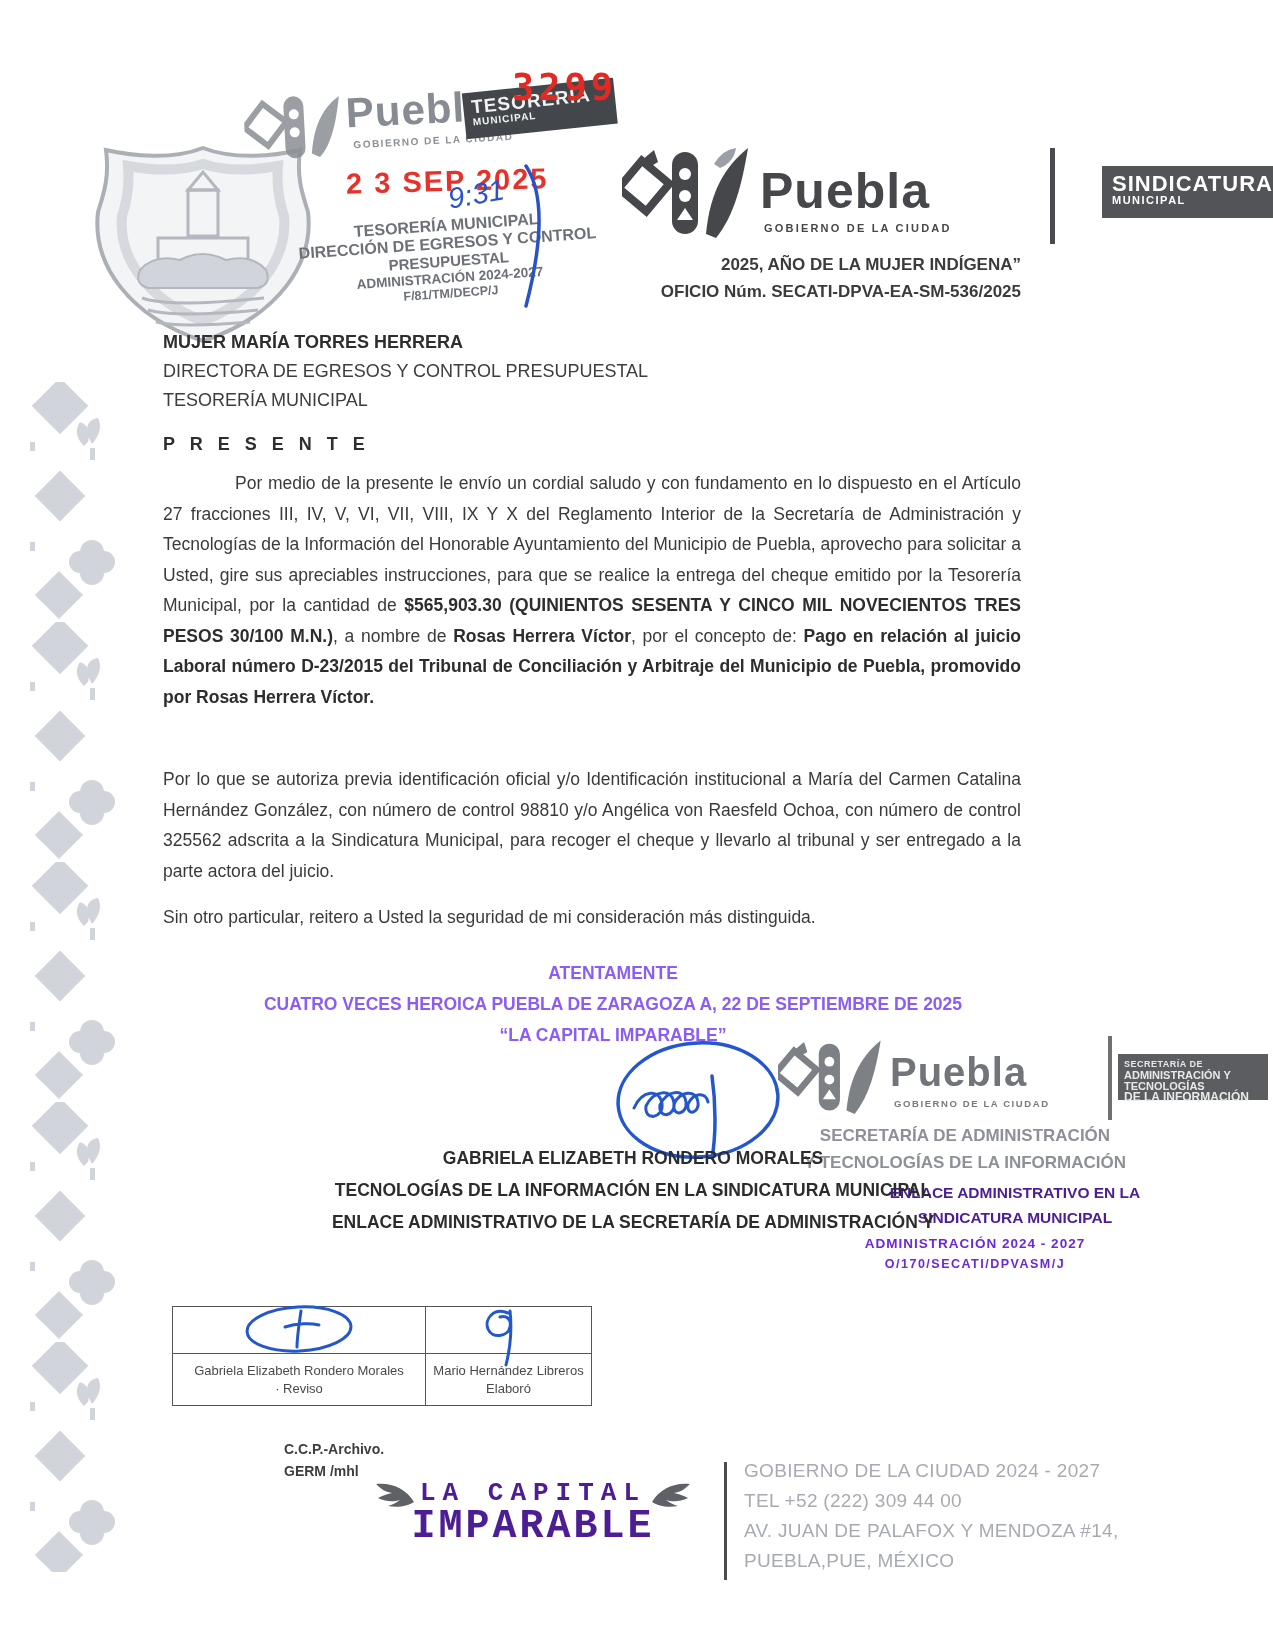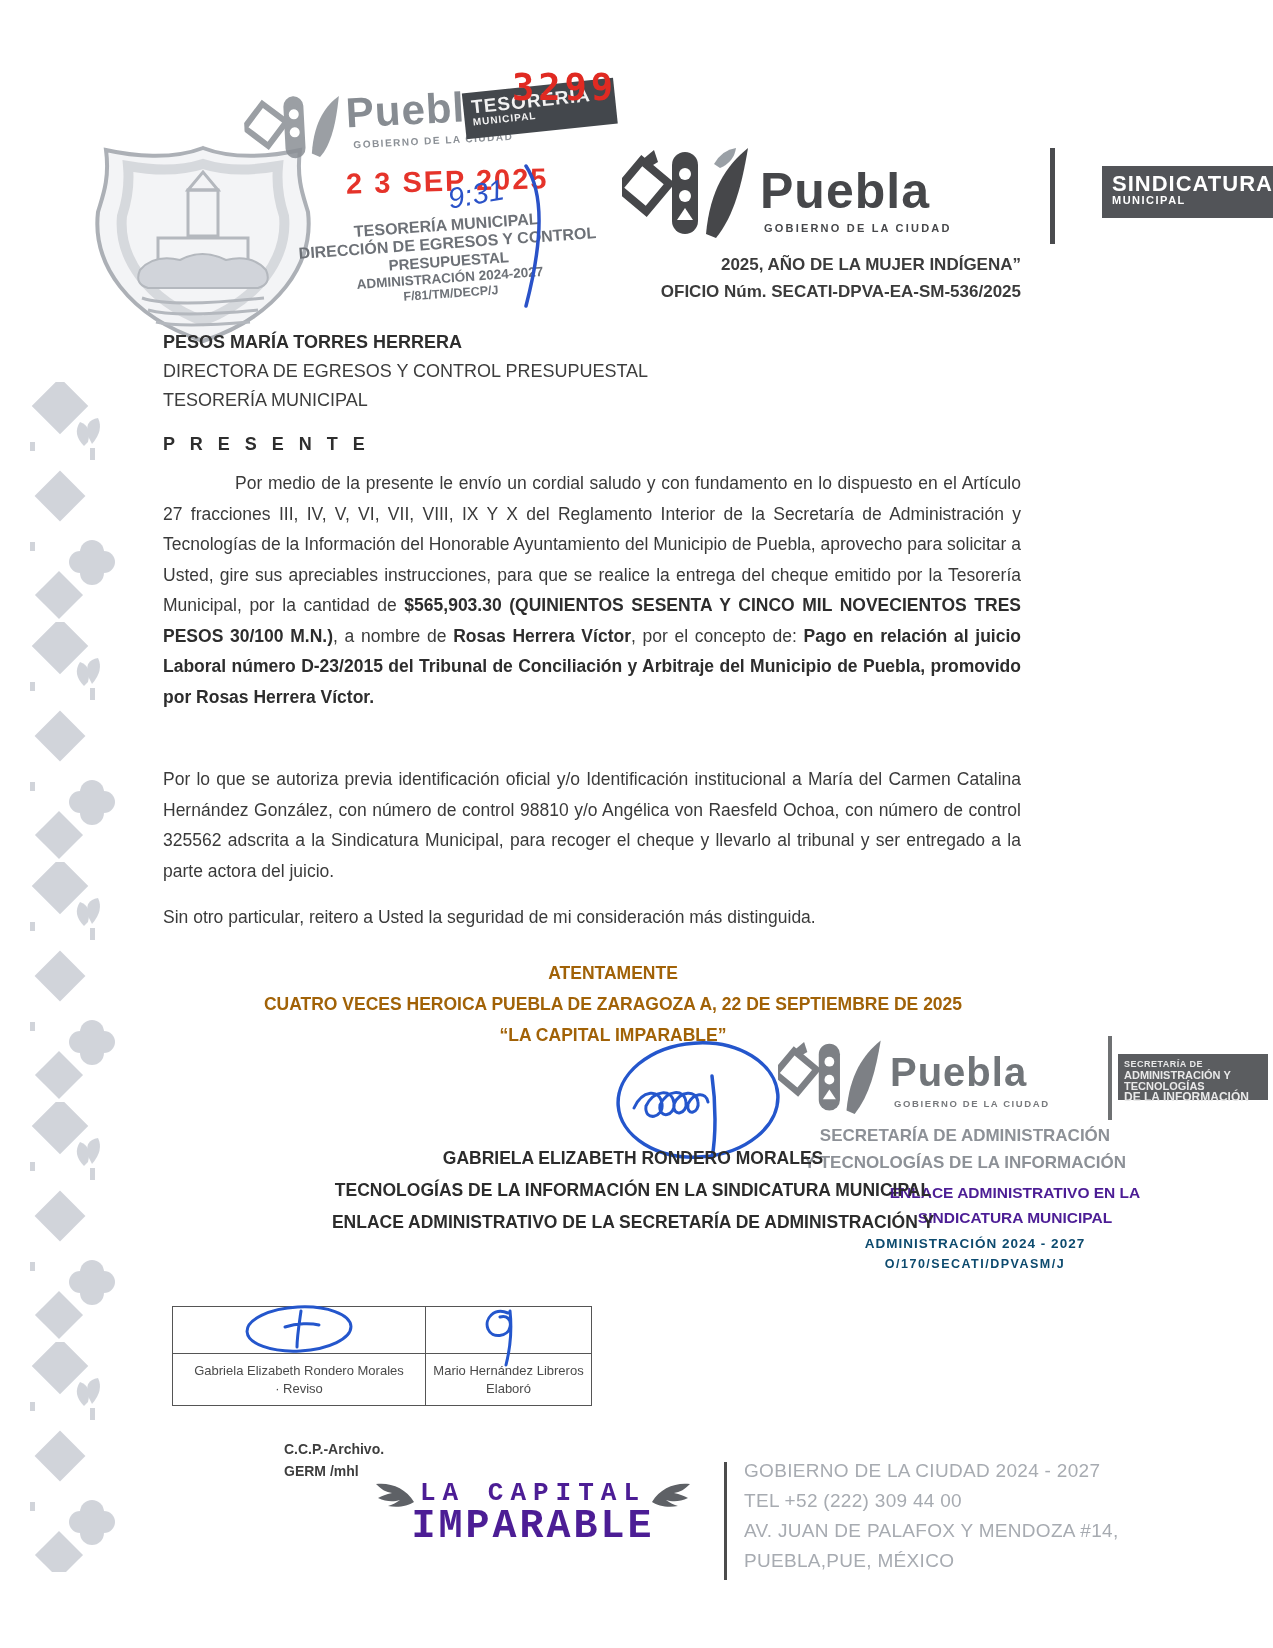--- a/index.html
+++ b/index.html
@@ -57,37 +57,37 @@
   .recipient .rsal{font-weight:700;letter-spacing:5px;color:#2e2e2e;margin-top:15px;}
 
   
   .para{left:163px;width:858px;font-size:17.5px;line-height:30.5px;text-align:justify;color:#3a3a3a;}
   .para b{color:#2d2d2d;}
   .p1{top:468px;text-indent:72px;}
   .p2{top:764px;}
   .p3{top:902px;}
 
   
-  .closing{left:163px;top:958px;width:900px;text-align:center;font-weight:700;color:#a16207;font-size:17.5px;line-height:31px;}
+  .closing{left:163px;top:958px;width:900px;text-align:center;font-weight:700;color:#8b5cf6;font-size:17.5px;line-height:31px;}
 
   
   .sig-main{left:608px;top:1028px;}
   .secati-stamp{left:778px;top:1032px;width:460px;height:110px;}
   .sec-icons{position:absolute;left:0;top:0;opacity:.9;}
   .sec-word{position:absolute;left:112px;top:18px;font-size:40px;font-weight:800;color:#717579;letter-spacing:1px;}
   .sec-sub{position:absolute;left:116px;top:66px;font-size:9.5px;font-weight:700;color:#77797c;letter-spacing:1.6px;}
   .sec-bar{position:absolute;left:330px;top:4px;width:4px;height:84px;background:#6f7173;}
   .sec-badge{position:absolute;left:340px;top:22px;width:150px;height:46px;background:#5b5d60;color:#e9e9e9;padding:5px 6px;box-sizing:border-box;line-height:11px;}
   .sec-badge .s1{font-size:9px;font-weight:800;letter-spacing:.5px;}
   .sec-badge .s2{font-size:11px;font-weight:700;}
   .sec-badge .s3{font-size:12px;font-weight:700;}
 
   .graystamp1{left:800px;top:1122px;width:330px;text-align:center;color:#8d9197;font-weight:700;font-size:17px;line-height:27px;}
   .graystamp2{left:880px;top:1180px;width:270px;text-align:center;color:#4c1d95;font-weight:700;font-size:15.5px;line-height:25px;}
-  .graystamp3{left:845px;top:1234px;width:260px;text-align:center;color:#0c4a6e;font-weight:700;font-size:13.5px;line-height:20px;letter-spacing:1px;}
+  .graystamp3{left:845px;top:1234px;width:260px;text-align:center;color:#6d28d9;font-weight:700;font-size:13.5px;line-height:20px;letter-spacing:1px;}
   .graystamp3 .code{font-size:12.5px;letter-spacing:1.5px;}
 
   .signer{left:163px;top:1142px;width:940px;text-align:center;font-weight:700;color:#2c2c2c;font-size:17.5px;line-height:32px;}
 
   
   .rtable{left:172px;top:1306px;width:418px;height:98px;border:1.5px solid #555;display:flex;flex-direction:column;}
   .rtable .row1{height:46px;display:flex;border-bottom:1.5px solid #555;}
   .rtable .row2{flex:1;display:flex;}
   .rtable .c1{width:252px;border-right:1.5px solid #555;position:relative;}
   .rtable .c2{flex:1;position:relative;}
@@ -188,21 +188,21 @@
     <div class="sind-badge">
       <div class="b1">SINDICATURA</div>
       <div class="b2">MUNICIPAL</div>
     </div>
   </div>
 
   <div class="abs motto">2025, AÑO DE LA MUJER INDÍGENA”</div>
   <div class="abs oficio">OFICIO Núm. SECATI-DPVA-EA-SM-536/2025</div>
 
   <div class="abs recipient">
-    <div class="rname">PESOS MARÍA TORRES HERRERA</div>
+    <div class="rname">MUJER MARÍA TORRES HERRERA</div>
     <div>DIRECTORA DE EGRESOS Y CONTROL PRESUPUESTAL</div>
     <div>TESORERÍA MUNICIPAL</div>
     <div class="rsal">P R E S E N T E</div>
   </div>
 
   <div class="abs para p1">Por medio de la presente le envío un cordial saludo y con fundamento en lo dispuesto en el Artículo 27 fracciones III, IV, V, VI, VII, VIII, IX Y X  del Reglamento Interior de la Secretaría de Administración y Tecnologías de la Información del Honorable Ayuntamiento del Municipio de Puebla, aprovecho para solicitar a Usted, gire sus apreciables instrucciones, para que se  realice la entrega del cheque emitido por la Tesorería Municipal, por la cantidad de <b>$565,903.30 (QUINIENTOS SESENTA Y CINCO MIL NOVECIENTOS TRES PESOS 30/100 M.N.)</b>, a nombre de <b>Rosas Herrera Víctor</b>, por el concepto de: <b>Pago en relación al juicio Laboral número D-23/2015 del Tribunal de Conciliación y Arbitraje del Municipio de Puebla, promovido por Rosas Herrera Víctor.</b></div>
   <div class="abs para p2">Por lo que se autoriza previa identificación oficial y/o Identificación institucional a María del Carmen Catalina Hernández González, con número de control 98810 y/o Angélica von Raesfeld Ochoa, con número de control 325562 adscrita a la Sindicatura Municipal, para recoger el cheque y llevarlo al tribunal y ser entregado a la parte actora del juicio.</div>
   <div class="abs para p3">Sin otro particular, reitero a Usted la seguridad de mi consideración más distinguida.</div>
 
   <div class="abs closing">

